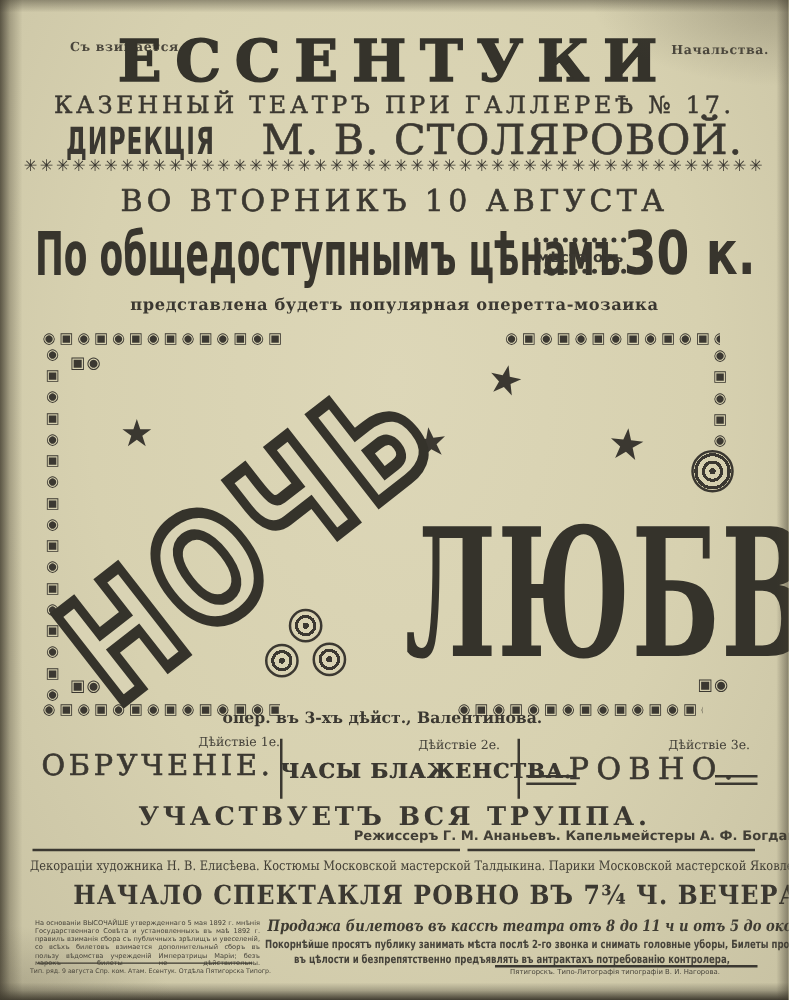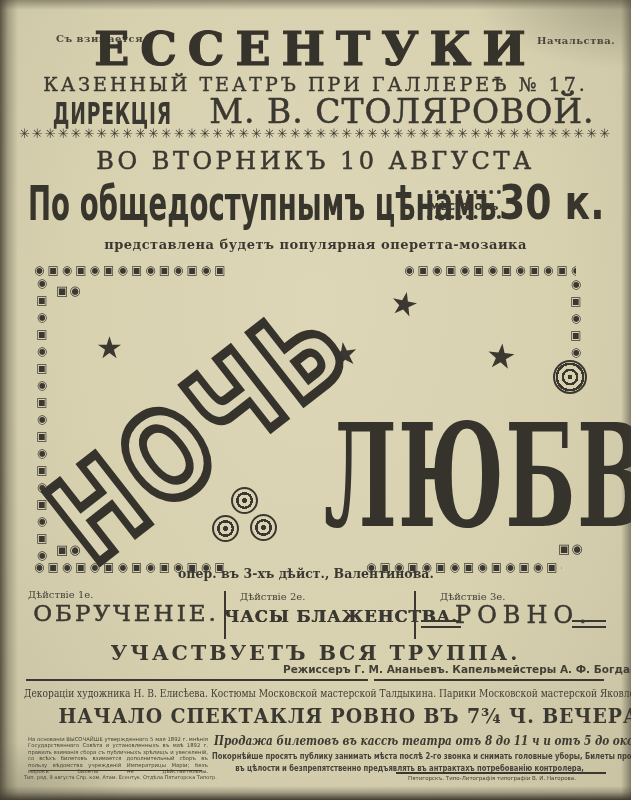--- a/index.html
+++ b/index.html
@@ -44,21 +44,21 @@
 
   .noch-box{left:40px;top:290px;width:320px;height:280px;display:flex;align-items:center;justify-content:center;}
   .noch-word{font:700 120px "DejaVu Sans",sans-serif;letter-spacing:8px;transform:rotate(-38deg) scaleX(.8);white-space:nowrap;color:#35332b;}
   @supports (-webkit-text-stroke:1px black){
     .noch-word{color:#d9d3b4;-webkit-text-stroke:9px #35332b;}
   }
   .lyubvi-word{left:324px;top:404px;font:700 150px "DejaVu Serif",serif;line-height:1;letter-spacing:2px;transform:scale(.55,.95);transform-origin:left top;white-space:nowrap;color:#35332b;}
   .subtitle{left:178px;top:566px;width:214px;text-align:center;font:700 12.5px "DejaVu Serif",serif;}
 
   
-  .act-label{font:400 10px "DejaVu Serif",serif;text-align:left;color:#45423a;}
+  .act-label{font:400 10px "DejaVu Serif",serif;text-align:right;color:#45423a;}
   .act1-name{font:400 23px "DejaVu Serif",serif;letter-spacing:3px;text-align:center;-webkit-text-stroke:.5px #3b3831;}
   .act2-name{font:700 16.5px "DejaVu Serif",serif;letter-spacing:1px;text-align:center;text-shadow:.6px 0 #3b3831;}
   .act3-name{font:400 24px "DejaVu Serif",serif;letter-spacing:6px;text-align:center;-webkit-text-stroke:.5px #3b3831;}
   .vdiv{width:2px;height:48px;background:#3b3831;}
   .dbl{height:4px;border-top:2px solid #3b3831;border-bottom:2px solid #3b3831;}
 
   .troupe{top:641px;font:700 20.5px "DejaVu Serif",serif;letter-spacing:3px;}
   .staff{left:283px;top:663px;width:334px;font:700 10.5px "DejaVu Sans",sans-serif;text-align:center;color:#423f36;}
   .rule{height:2px;background:#3b3831;}
   .credits{left:24px;top:687px;width:672px;font:400 10.5px "DejaVu Serif",serif;transform:scaleX(.87);transform-origin:left top;text-align:justify;text-align-last:justify;white-space:nowrap;color:#413e35;}

